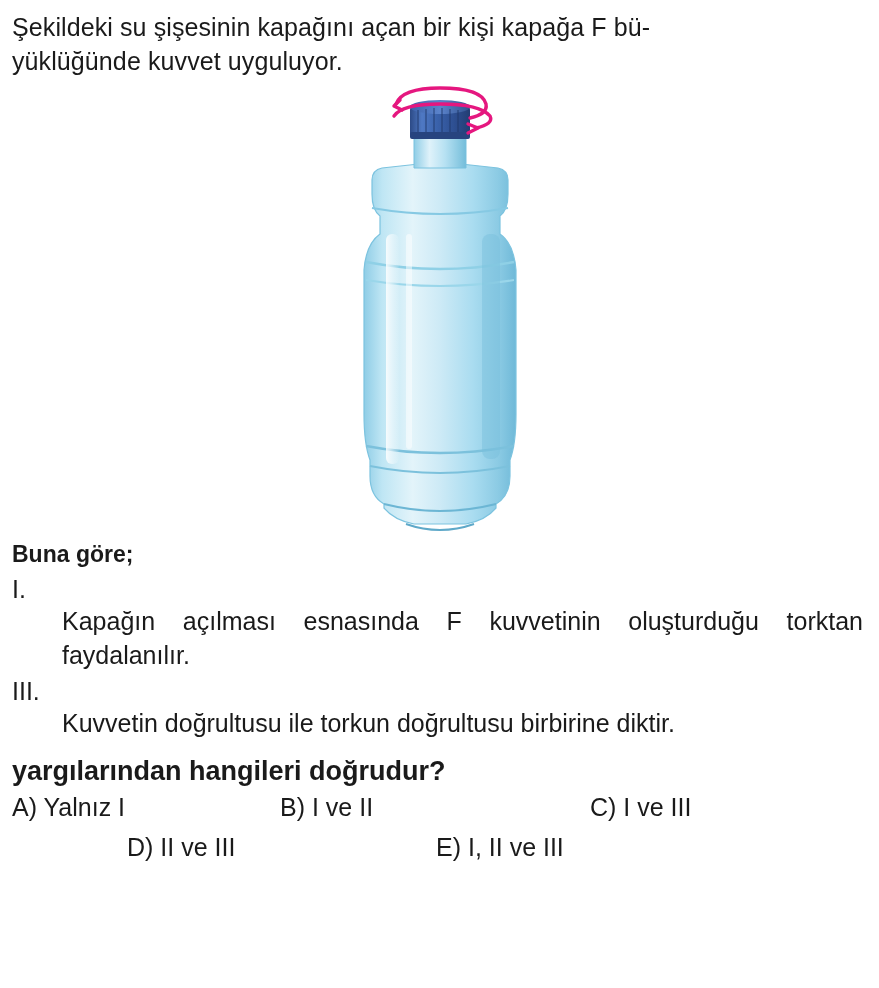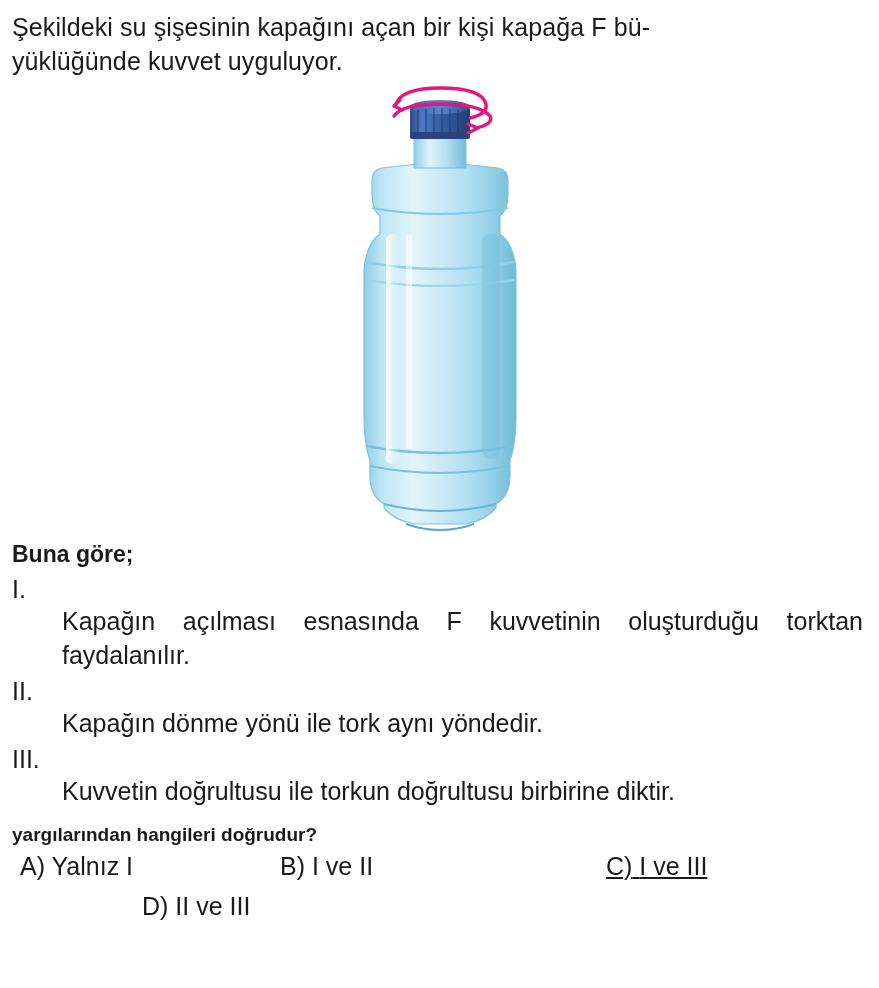--- a/index.html
+++ b/index.html
@@ -61,41 +61,41 @@
     flex: 0 0 50px;
   }
   .roman-text {
     flex: 1 1 auto;
     text-align: justify;
     text-justify: inter-word;
     padding-right: 4px;
     margin-top: 32px;
   }
   .question-line {
-    font-size: 19px;
+    font-size: 27px;
     font-weight: bold;
     margin: 16px 0 2px 0;
   }
   .choices {
     font-size: 25px;
     line-height: 1.5;
   }
   .choices-row {
     display: flex;
     position: relative;
     height: 40px;
   }
   .choice {
     position: absolute;
     white-space: nowrap;
   }
-  .c-a { left: 8px; text-align: right; }
+  .c-a { left: 0px; text-align: right; }
   .c-b { left: 268px; }
-  .c-c { left: 594px; text-decoration: underline; }
-  .c-d { left: 130px; }
+  .c-c { left: 578px; }
+  .c-d { left: 115px; }
   .c-e { left: 424px; }
 </style>
 </head>
 <body>
 
 <div class="page">
 
   <div class="stem">
     <span class="line">Şekildeki su şişesinin kapağını açan bir kişi kapağa F bü-</span>
     <span class="line">yüklüğünde kuvvet uyguluyor.</span>
@@ -184,24 +184,20 @@
   </div>
 
   <div class="section-title">Buna göre;</div>
 
   <div class="roman-list">
     <div class="roman-item">
       <span class="roman-label">I.</span>
       <span class="roman-text">Kapağın açılması esnasında F kuvvetinin oluşturduğu torktan faydalanılır.</span>
     </div>
     <div class="roman-item">
-      <span class="roman-label">II.</span>
-      <span class="roman-text">Kapağın dönme yönü ile tork aynı yöndedir.</span>
-    </div>
-    <div class="roman-item">
       <span class="roman-label">III.</span>
       <span class="roman-text">Kuvvetin doğrultusu ile torkun doğrultusu birbirine diktir.</span>
     </div>
   </div>
 
   <div class="question-line">yargılarından hangileri doğrudur?</div>
 
   <div class="choices">
     <div class="choices-row">
       <span class="choice c-a">
@@ -215,16 +211,20 @@
       <span class="choice c-c">
         <span>C)</span>
         <span>I ve III</span>
       </span>
     </div>
     <div class="choices-row">
       <span class="choice c-d">
         <span>D)</span>
         <span>II ve III</span>
       </span>
+      <span class="choice c-e">
+        <span>E)</span>
+        <span>I, II ve III</span>
+      </span>
     </div>
   </div>
 
 </div>
 
 </body></html>

